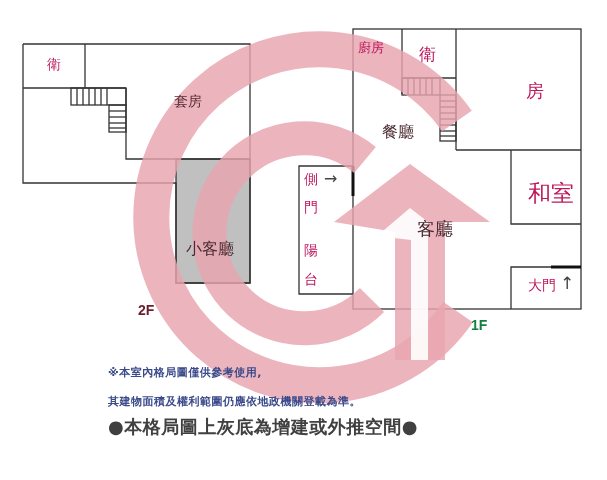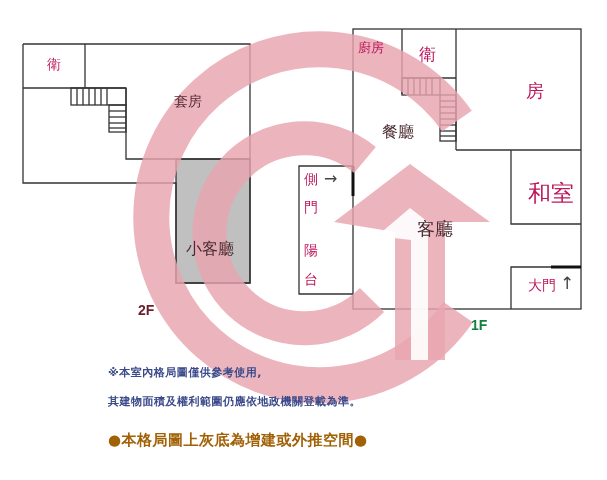--- a/index.html
+++ b/index.html
@@ -1,21 +1,21 @@
 <!DOCTYPE html>
 <html><head>
 <meta charset="utf-8">
 <style>
   html, body { margin:0; padding:0; background:#ffffff; }
   body { width:607px; height:480px; position:relative; overflow:hidden;
          font-family:"DejaVu Sans","Liberation Sans",sans-serif; }
   .plan { position:absolute; left:0; top:0; width:607px; height:480px; }
   .lbl { position:absolute; color:#be185d; white-space:nowrap; line-height:1; }
   .note { position:absolute; left:108px; color:#3b4a8a; font-weight:bold; font-size:11px; white-space:nowrap; letter-spacing:0.5px; }
-  .note3 { position:absolute; left:108px; top:431px; color:#a16207; font-weight:bold; font-size:15px; white-space:nowrap; letter-spacing:0.5px; }
+  .note3 { position:absolute; left:108px; top:415px; color:#404040; font-weight:bold; font-size:18px; white-space:nowrap; letter-spacing:0.5px; }
   .floor { position:absolute; font-family:"Liberation Sans",sans-serif; font-weight:bold; font-size:14px; color:#15803d; }
   .wm { position:absolute; left:0; top:0; width:607px; height:480px; pointer-events:none; }
 </style>
 </head>
 <body>
 
 <svg class="plan" viewBox="0 0 607 480" xmlns="http://www.w3.org/2000/svg">
   <g fill="none" stroke="#333" stroke-width="1.3">
 
     <g>

